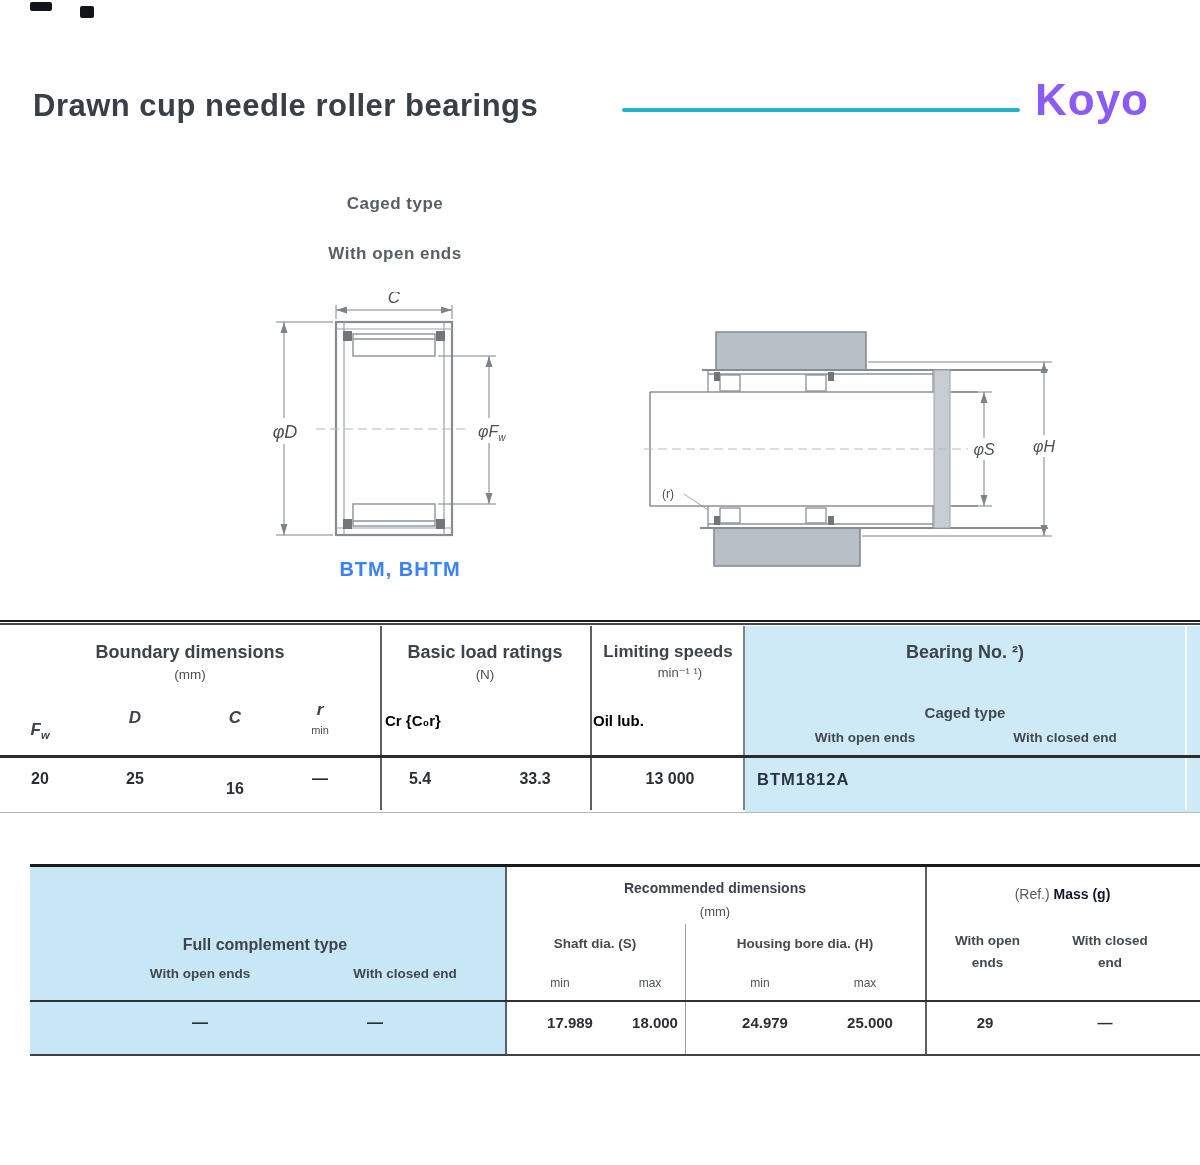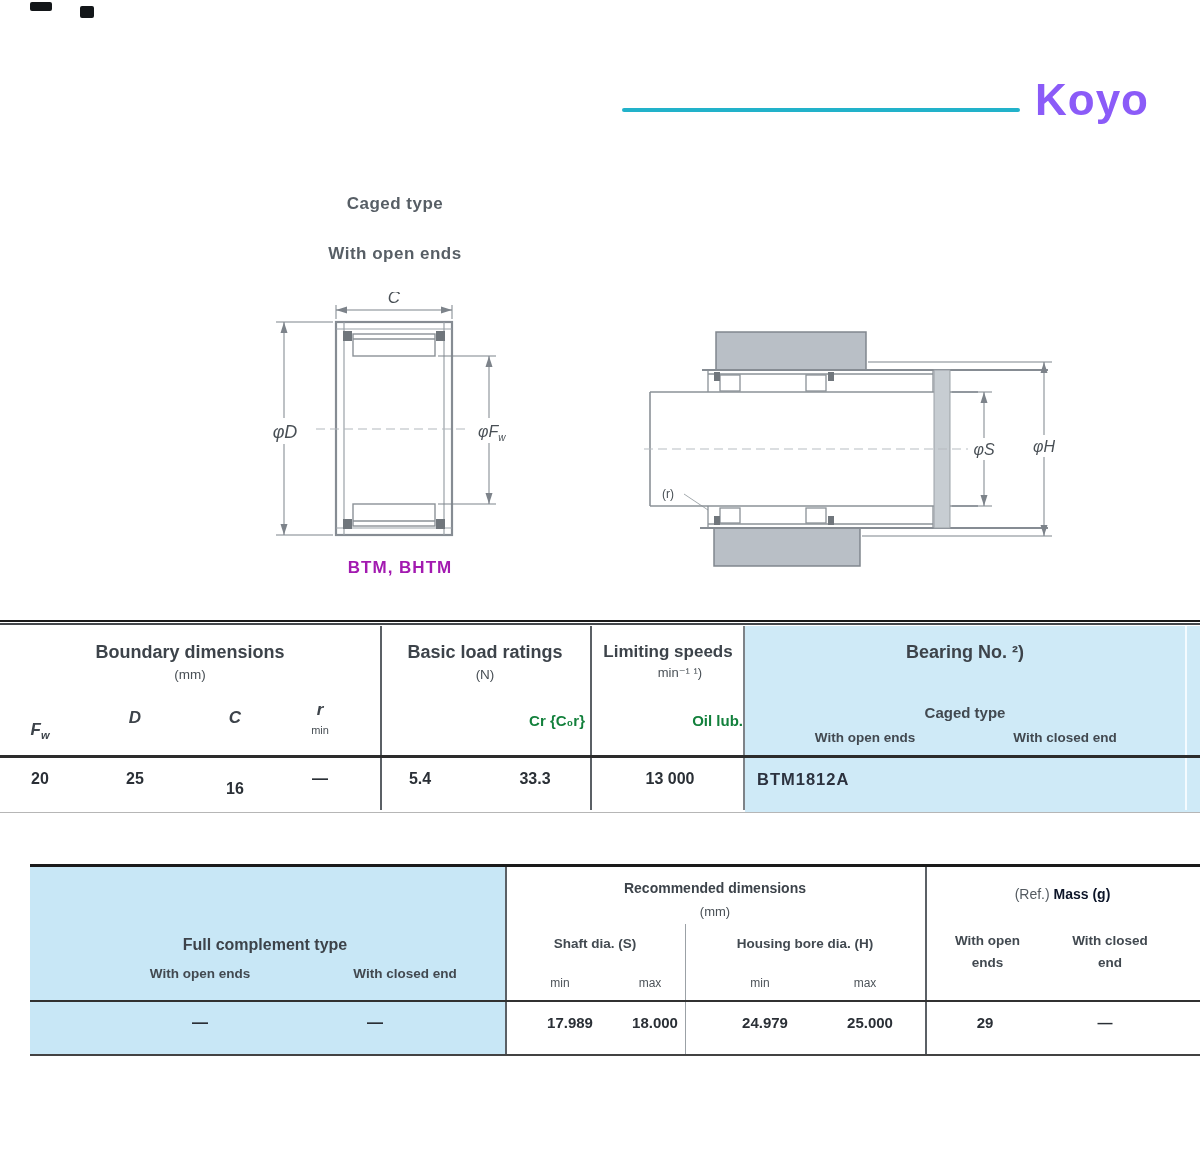--- a/index.html
+++ b/index.html
@@ -8,45 +8,46 @@
     font-family:"Liberation Sans","DejaVu Sans",sans-serif;color:#3a4149;
     filter:blur(0.35px) contrast(1.02);
   }
   .abs{position:absolute;}
   .ctr{text-align:center;}
   .soft{color:#555b61;}
   .hdr-title{font-size:31px;font-weight:700;letter-spacing:0.5px;color:#394049;}
   .brand{font-size:44px;font-weight:800;color:#8b5cf6;letter-spacing:1px;}
   .rule{background:#24b1c9;border-radius:2px;}
   .cap{font-size:17px;font-weight:600;color:#585f66;letter-spacing:0.5px;}
-  .series{font-size:17px;font-weight:700;color:#a21caf;letter-spacing:1px;}
+  .series{font-size:20px;font-weight:700;color:#3b82f6;letter-spacing:1px;}
   .t-wrap{position:absolute;}
   .hline{position:absolute;left:0;background:#1c1c1c;}
   .vline{position:absolute;background:#5c6166;width:2px;}
   .bluecell{position:absolute;background:#cde8f5;}
   .g-title{position:absolute;font-size:18px;font-weight:700;color:#3e444b;text-align:center;}
   .g-unit{position:absolute;font-size:13.5px;color:#4a5056;text-align:center;}
-  .g-sub{position:absolute;font-size:15px;font-weight:700;color:#15803d;text-align:right;}
+  .g-sub{position:absolute;font-size:15px;font-weight:700;color:#000000;text-align:left;}
   .col-lab{position:absolute;font-size:17px;font-weight:700;font-style:italic;color:#3e444b;text-align:center;}
   .small-lab{position:absolute;font-size:11px;color:#4a5056;text-align:center;}
   .cell-val{position:absolute;font-size:16px;font-weight:700;color:#2c3137;text-align:center;}
   .bear-no{position:absolute;font-size:16.5px;font-weight:800;letter-spacing:1px;color:#2e3440;}
   .sub2{position:absolute;font-size:13.5px;color:#434a51;text-align:center;font-weight:600;}
   .minmax{position:absolute;font-size:12px;color:#4e545a;text-align:center;}
   .artifact{position:absolute;background:#15181b;border-radius:2px;}
   svg text{font-family:"Liberation Sans","DejaVu Sans",sans-serif;fill:#4a5056;}
 </style>
 </head>
 <body>
 
 <div class="page">
 
   <div class="artifact" style="left:30px;top:2px;width:22px;height:9px;"></div>
   <div class="artifact" style="left:80px;top:6px;width:14px;height:12px;"></div>
 
+  <div class="abs hdr-title" style="left:33px;top:88px;">Drawn cup needle roller bearings</div>
   <div class="abs rule" style="left:622px;top:108px;width:398px;height:4px;"></div>
   <div class="abs brand" style="left:1035px;top:75px;">Koyo</div>
 
   <div class="abs cap ctr" style="left:300px;top:194px;width:190px;">Caged type</div>
   <div class="abs cap ctr" style="left:288px;top:244px;width:214px;">With open ends</div>
 
   <svg class="abs" style="left:256px;top:292px;" width="252" height="258" viewBox="0 0 252 258">
     <g stroke="#868c93" stroke-width="2.2" fill="none">
       <rect x="80" y="30" width="116" height="213"></rect>
     </g>

